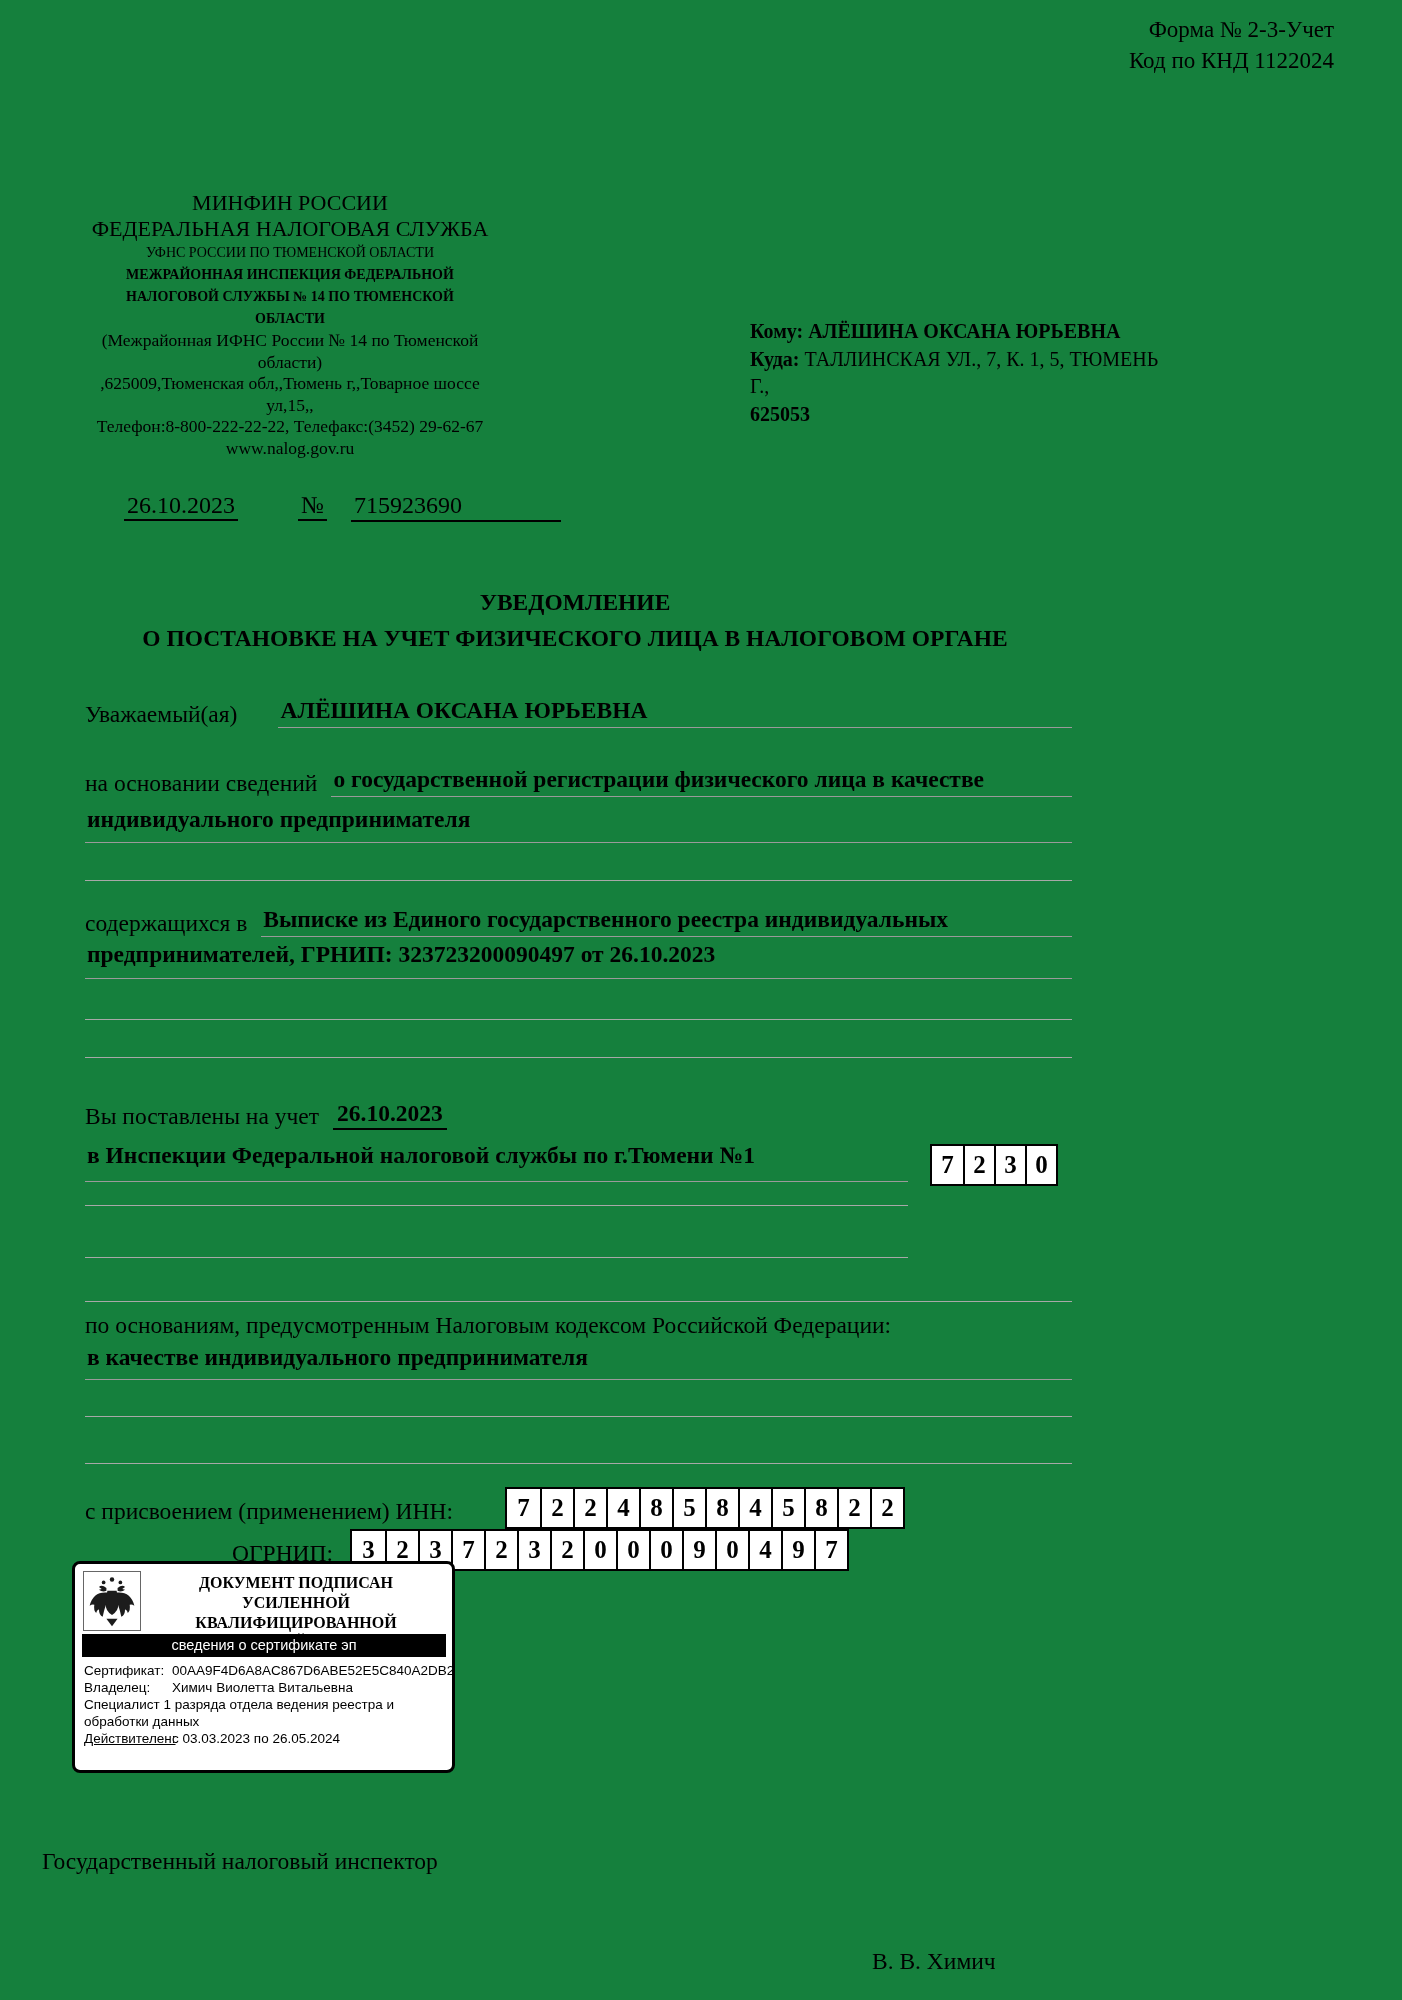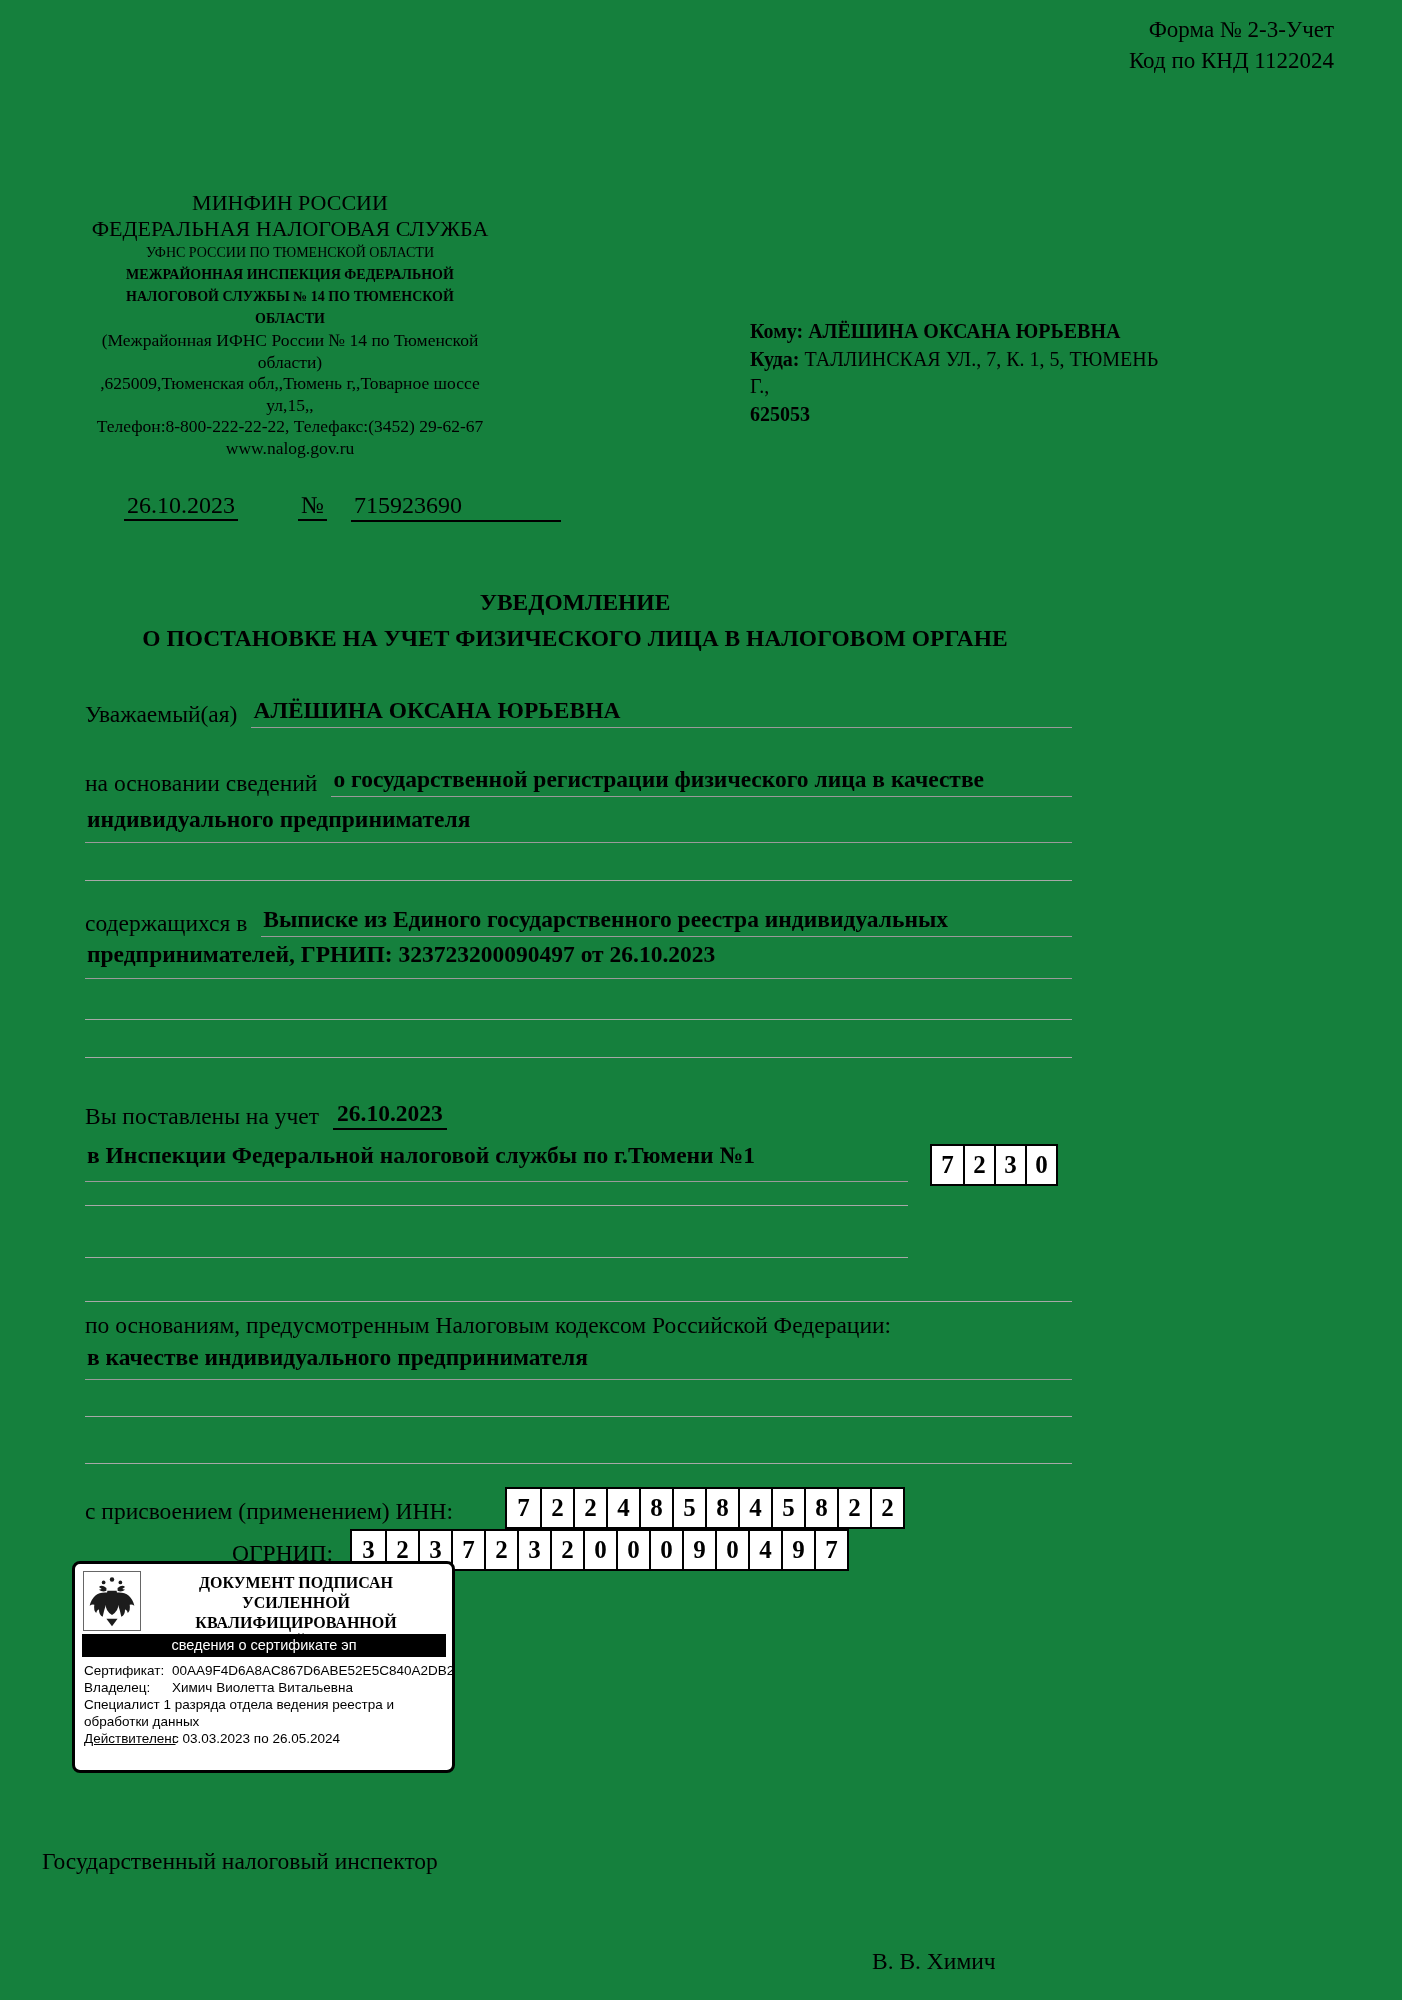--- a/index.html
+++ b/index.html
@@ -116,21 +116,21 @@
 
   <div class="abs daterow">
     <span class="du date">26.10.2023</span><span class="du nosign">№</span><span class="du num">715923690</span>
   </div>
 
   <div class="abs title">
     <div>УВЕДОМЛЕНИЕ</div>
     <div>О ПОСТАНОВКЕ НА УЧЕТ ФИЗИЧЕСКОГО ЛИЦА В НАЛОГОВОМ ОРГАНЕ</div>
   </div>
 
-  <div class="frow" style="left:85px; top:692px; width:987px; height:36px;">
+  <div class="frow" style="left:85px; top:692px; width:987px; height:36px;gap:27px;">
     <span class="lbl">Уважаемый(ая)</span>
     <span class="val">АЛЁШИНА ОКСАНА ЮРЬЕВНА</span>
   </div>
 
   <div class="frow" style="left:85px; top:760px; width:987px; height:37px;">
     <span class="lbl">на основании сведений</span>
     <span class="val">о государственной регистрации физического лица в качестве</span>
   </div>
   <div class="fullval" style="left:85px; top:806px; width:987px; height:37px;">индивидуального предпринимателя</div>
   <div class="rule" style="left:85px; top:880px; width:987px;"></div>

